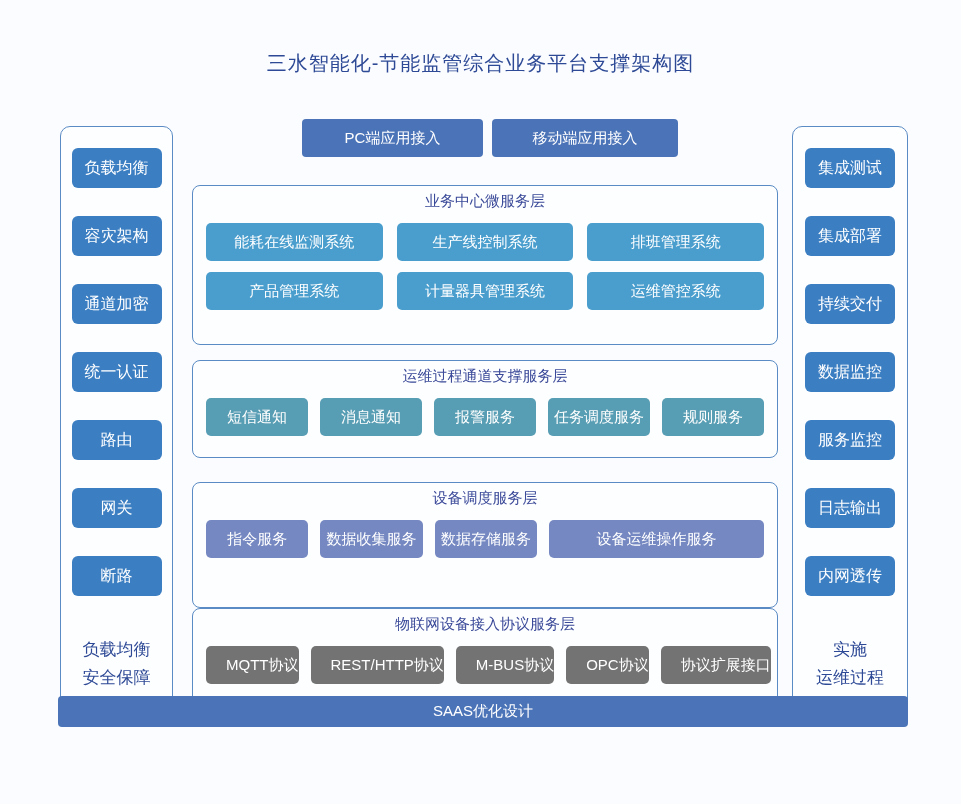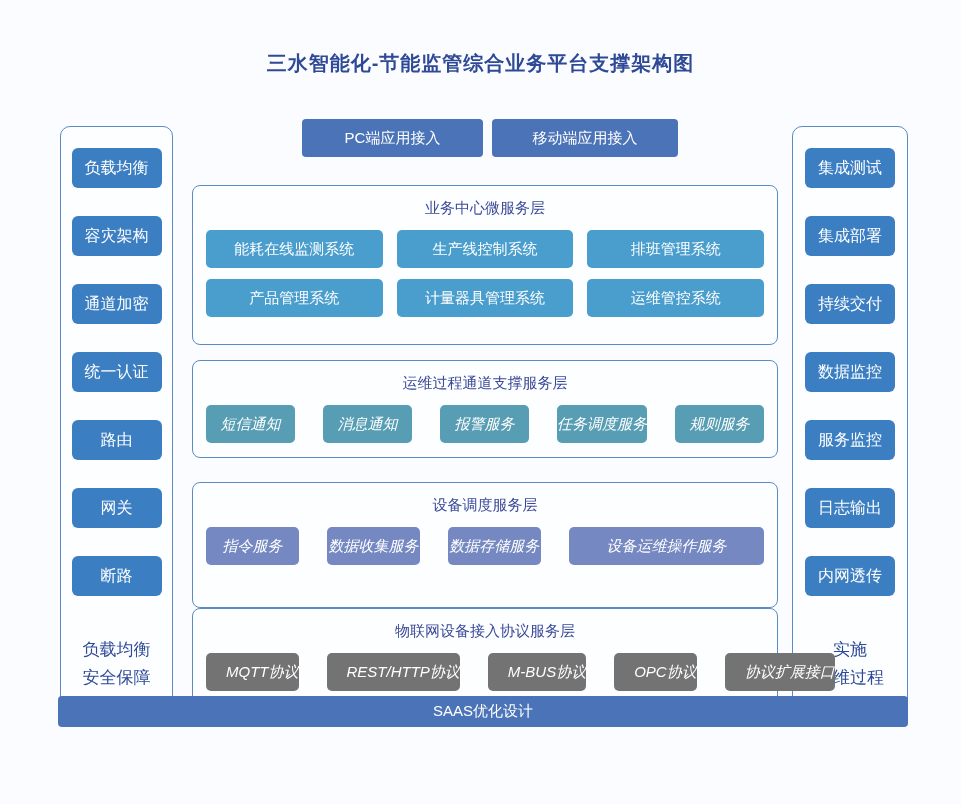--- a/index.html
+++ b/index.html
@@ -4,21 +4,21 @@
 <style>
   * { margin:0; padding:0; box-sizing:border-box; }
   html,body { background:#ffffff; }
   body { font-family:"Liberation Sans","DejaVu Sans",sans-serif; }
   .canvas {
     position:relative; width:961px; height:804px;
     background:#fbfcff; overflow:hidden;
   }
   .diagram-title {
     position:absolute; left:0; top:50px; width:100%;
-    text-align:center; font-size:20px; font-weight:bold;
+    text-align:center; font-size:20px; font-weight:normal;
     color:#2e4a96; letter-spacing:1px;
   }
   
   .panel {
     position:absolute; top:119px; height:591px;
     border:1.5px solid #5a8bc4; border-radius:10px;
     background:#fdfeff;
     display:flex; flex-direction:column; align-items:center;
     padding-top:21px; gap:28px;margin-top:7px;
   }
@@ -44,25 +44,25 @@
   }
   .access-btn.pc     { left:302px; width:181px; }
   .access-btn.mobile { left:492px; width:186px; }
   
   .layer {
     position:absolute; left:192px; width:586px;
     border:1.5px solid #5a8bc4; border-radius:8px;
     background:#fdfeff;
   }
   .layer-title {
-    margin-top:13px; text-align:center;
+    margin-top:6px; text-align:center;
     color:#3b4a99; font-size:15px;
   }
   .layer-row {
-    display:flex; gap:28px; padding:12px 13px 0 13px;font-style:italic;
+    display:flex; gap:12px; padding:12px 13px 0 13px;
   }
   .layer-grid {
     display:grid; grid-template-columns:repeat(3,1fr);
     column-gap:14px; row-gap:11px; padding:12px 13px 0 13px;
   }
   .cell {
     height:38px; border-radius:5px;
     color:#ffffff; font-size:15px;
     display:flex; align-items:center; justify-content:center;
     white-space:nowrap; flex:1;

